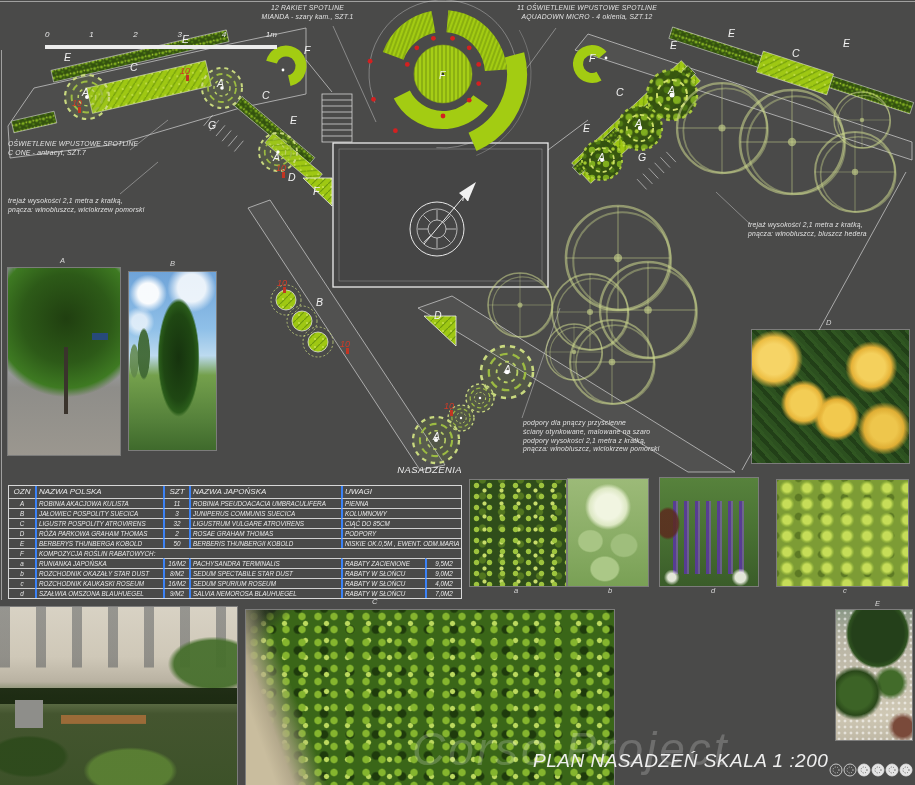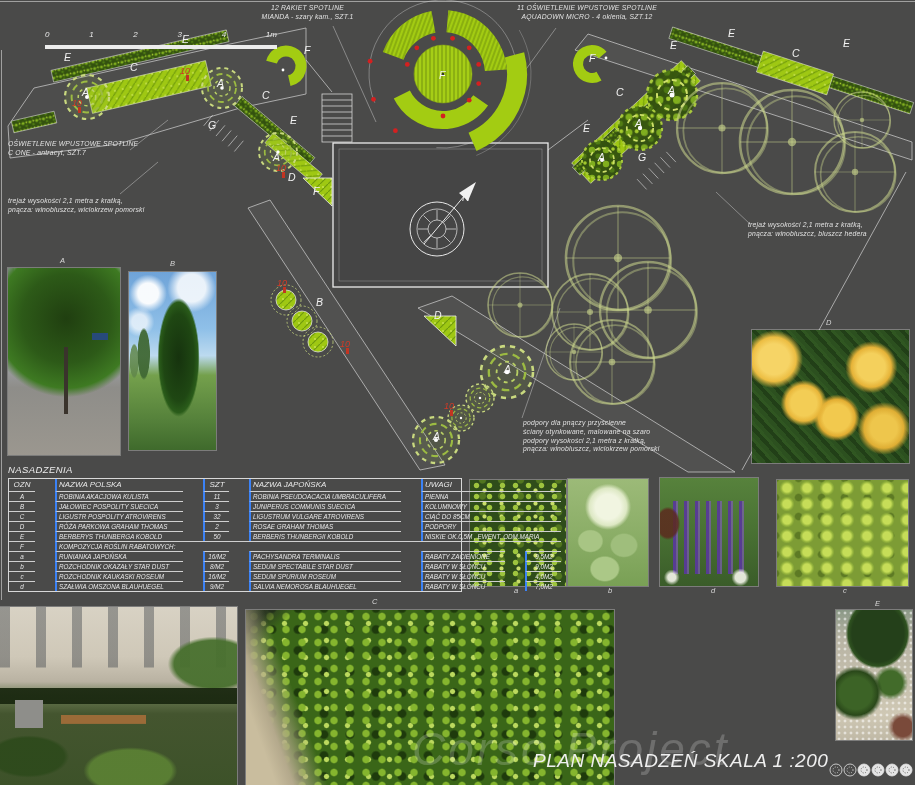--- a/index.html
+++ b/index.html
@@ -90,23 +90,23 @@
   .ph-berb{background-color:#c9c2b2;background-image:
     radial-gradient(circle at 88% 90%,#7a4a3a 0 7%,transparent 11%),
     radial-gradient(circle at 26% 64%,#3c6326 0 16%,#2a481a 22%,transparent 27%),
     radial-gradient(circle at 72% 56%,#426b2a 0 13%,transparent 19%),
     radial-gradient(ellipse 62% 40% at 55% 18%,#24401a 0 55%,#2f5220 63%,transparent 68%),
     radial-gradient(circle,rgba(255,255,255,.55) 0 1px,transparent 1.8px),
     linear-gradient(180deg,#8a9886 0%,#b8b4a4 22%,#cfc8b4 80%,#c0b9a6 100%);
     background-size:100% 100%,100% 100%,100% 100%,100% 100%,6px 6px,100% 100%;}
   
   #table-wrap{position:absolute;left:8px;top:464px;}
-  #table-title{font:italic 9.5px "Liberation Sans",sans-serif;color:#ededed;margin-bottom:3px;letter-spacing:.4px;}
+  #table-title{font:italic 9.5px "Liberation Sans",sans-serif;color:#ededed;margin-bottom:10px;letter-spacing:.4px;text-align:right;}
   #plant-grid{border:1px solid #d8d8d8;width:452px;}
-  .trow{display:grid;grid-template-columns:26px 128px 26px 152px 84px 36px;gap:20px;}
+  .trow{display:grid;grid-template-columns:26px 128px 26px 152px 84px 36px;}
   .tc{border-left:2px solid #3b82f6;border-top:1px solid #d0d0d0;color:#e8e8e8;
       font:italic 6.3px/9px "Liberation Sans",sans-serif;padding:0 2px;white-space:nowrap;overflow:hidden;height:9px;}
   .trow.th .tc{font:italic 8px/12px "Liberation Sans",sans-serif;height:12px;}
   .trow:first-child .tc{border-top:none;}
   .tc:first-child{border-left:none;}
   .tc.oz{text-align:center;padding:0;}
   
   #watermark{position:absolute;left:412px;top:722px;font:italic 46px "Liberation Sans",sans-serif;
              color:rgba(255,255,255,.20);letter-spacing:3px;white-space:nowrap;}
   #plan-title{position:absolute;left:533px;top:750px;font:italic 19px "Liberation Sans",sans-serif;

